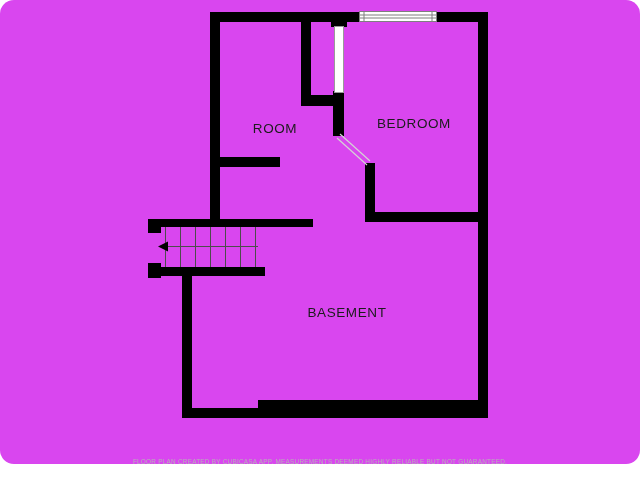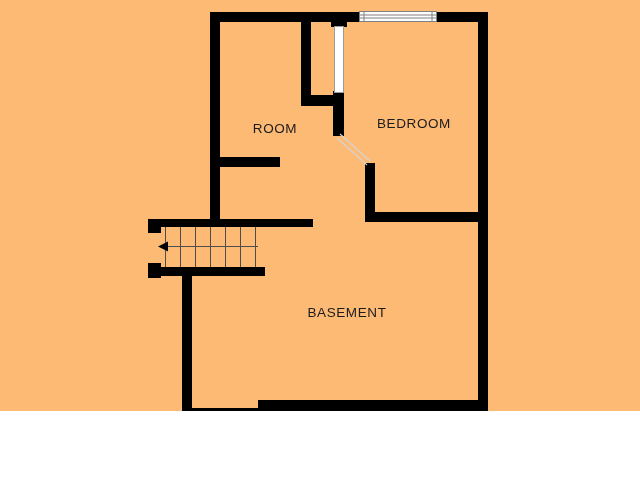--- a/index.html
+++ b/index.html
@@ -1,21 +1,22 @@
 <!DOCTYPE html>
 <html style="--wall: #000000; --label: #1c1c1c; --footer: #b5b5b5; --stair_line: #4d4d4d; --window_line: #7f7f7f; --door_jamb: #9a9a9a; --door_leaf: #d4d4d4;"><head>
 <meta charset="utf-8">
 <style>
   html,body{margin:0;padding:0;background:#ffffff;}
   .stage{
     position:relative;
-    width:640px;height:411px;
-    background:#fdba74;
+    width:640px;height:464px;
+    background:#d946ef;
     font-family:"Liberation Sans", sans-serif;
     overflow:hidden;
+    border-radius:14px;
   }
   svg{display:block;}
   .wall{fill:var(--wall,#000);}
   .window-frame{fill:#ffffff;stroke:var(--window_line,#808080);stroke-width:1;}
   .window-line{stroke:var(--window_line,#808080);stroke-width:1;fill:none;}
   .door-jamb{fill:#ffffff;stroke:var(--door_jamb,#9a9a9a);stroke-width:1;}
   .door-leaf{stroke:var(--door_leaf,#d4d4d4);stroke-width:1.2;fill:none;}
   .stair-line{stroke:var(--stair_line,#4d4d4d);stroke-width:1;fill:none;}
   .stair-arrow{fill:var(--wall,#000);}
   .room-label{

